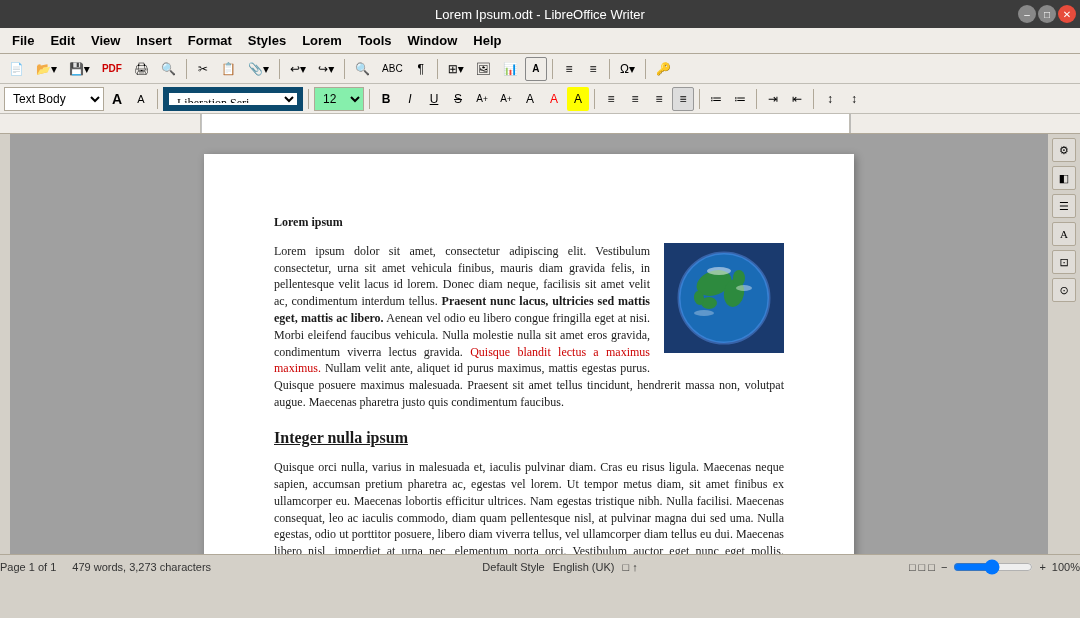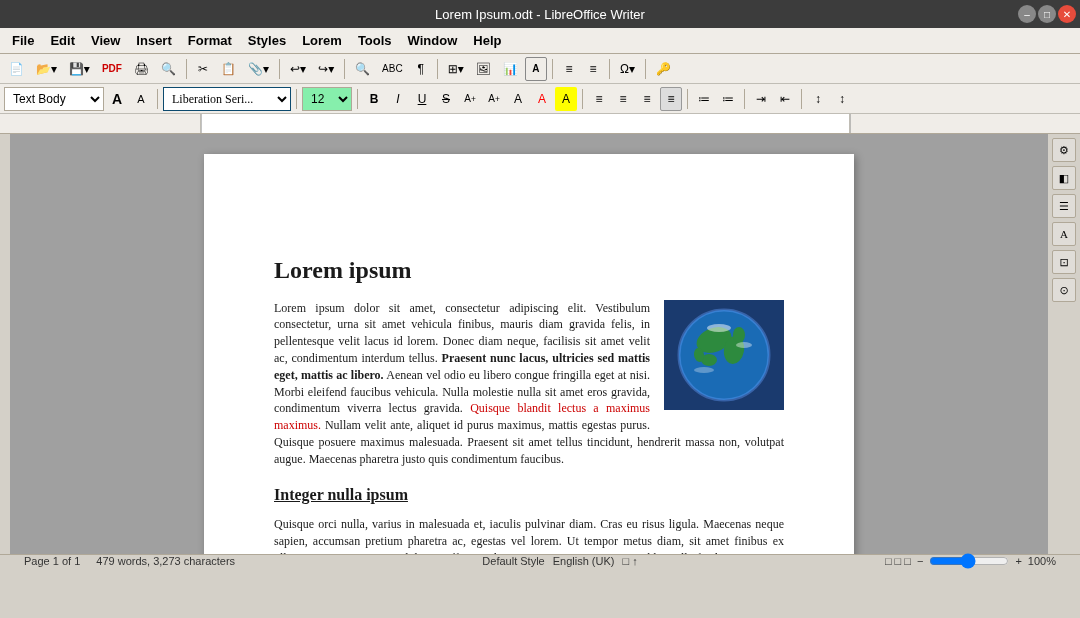--- a/index.html
+++ b/index.html
@@ -96,25 +96,25 @@
       border: 1px solid #b0a898;
       background: white;
       padding: 2px 4px;
       height: 24px;
       width: 100px;
       font-size: 12px;
       font-family: sans-serif;
       cursor: pointer;
     }
     .font-dropdown {
-      border: 1px solid #0c4a6e;
+      border: 6px solid #0c4a6e;
       background: white;
       padding: 2px 4px;
       height: 24px;
-      width: 128px;
+      width: 140px;
       font-size: 12px;
       font-family: 'Liberation Serif', serif;
       cursor: pointer;
     }
     .size-dropdown {
       border: 1px solid #b0a898;
       background: #86efac;
       padding: 2px 4px;
       height: 24px;
       width: 50px;
@@ -190,25 +190,24 @@
       background: #e0ddd8;
       border: 1px solid #b0a898;
       border-radius: 2px;
       display: flex; align-items: center; justify-content: center;
       font-size: 11px;
       cursor: pointer;
     }
 
     
     .doc-title {
-      font-size: 24px;
+      font-size: 12px;
       font-weight: bold;
       margin-bottom: 12px;
       font-family: 'Liberation Serif', serif;
-      margin-top: 40px;
     }
     .doc-body {
       text-align: justify;
       margin-bottom: 16px;
     }
     .float-right-img {
       float: right;
       margin-left: 14px;
       margin-bottom: 8px;
       width: 120px;
@@ -220,23 +219,23 @@
     .bold-text {
       font-weight: bold;
     }
 
     
     #statusbar {
       height: 24px;
       background: #d4d0c8;
       border-top: 1px solid #b0a898;
       display: flex;
-      align-items: flex-start;
+      align-items: center;
       justify-content: space-between;
-      padding: 0 24px;
+      padding: 0 0;
       font-family: sans-serif;
       font-size: 11px;
       color: #333;
     }
     .status-left { display: flex; gap: 16px; }
     .status-center { display: flex; gap: 8px; }
     .status-right { display: flex; align-items: center; gap: 6px; }
     .zoom-slider {
       width: 80px;
       height: 10px;

